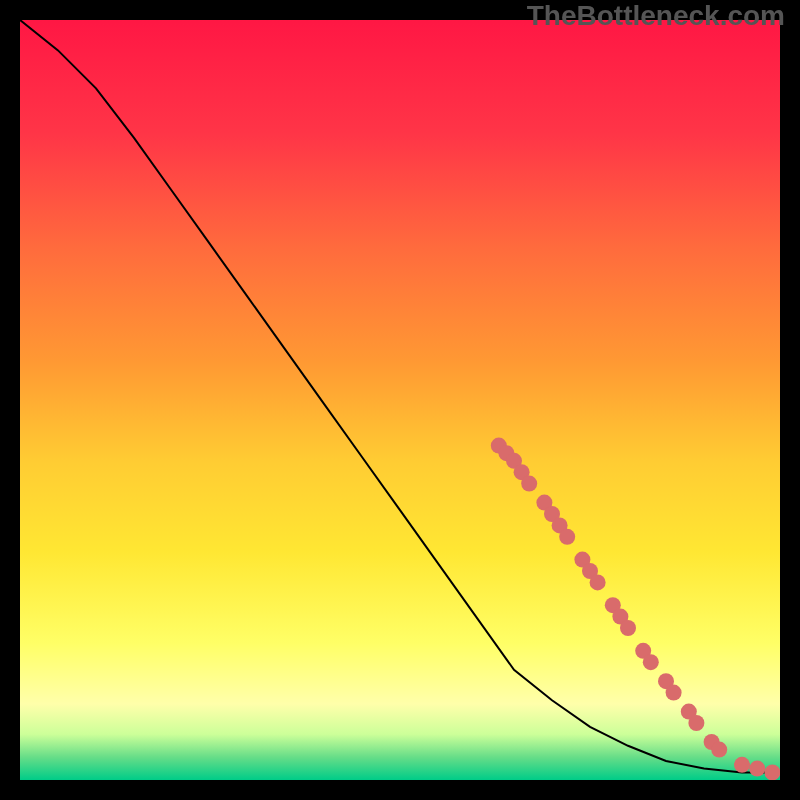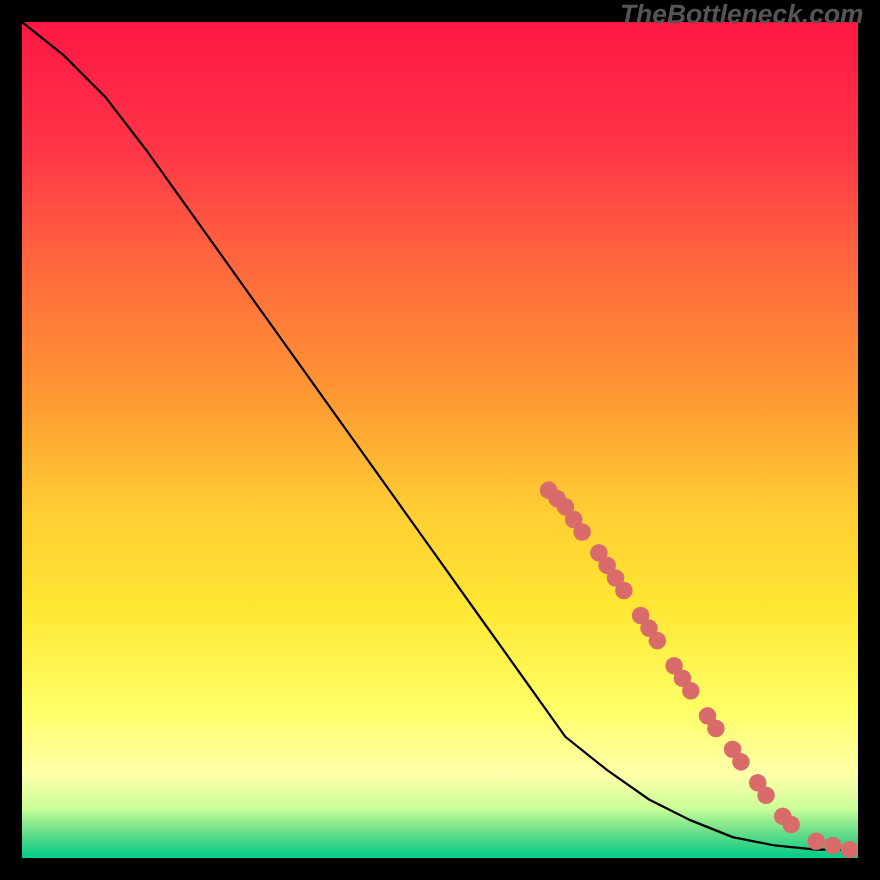--- a/index.html
+++ b/index.html
@@ -9,24 +9,23 @@
       height: 800px;
       background: black;
       position: relative;
       font-family: Arial, sans-serif;
     }
     .watermark {
       position: absolute;
       top: 0px;
       right: 15px;
       color: #555;
-      font-size: 24px;
+      font-size: 28px;
       font-weight: bold;
       z-index: 10;
-      font-style: italic;
     }
     .plot-area {
       position: absolute;
       top: 20px;
       left: 20px;
       width: 760px;
       height: 760px;
     }
     svg {
       display: block;

